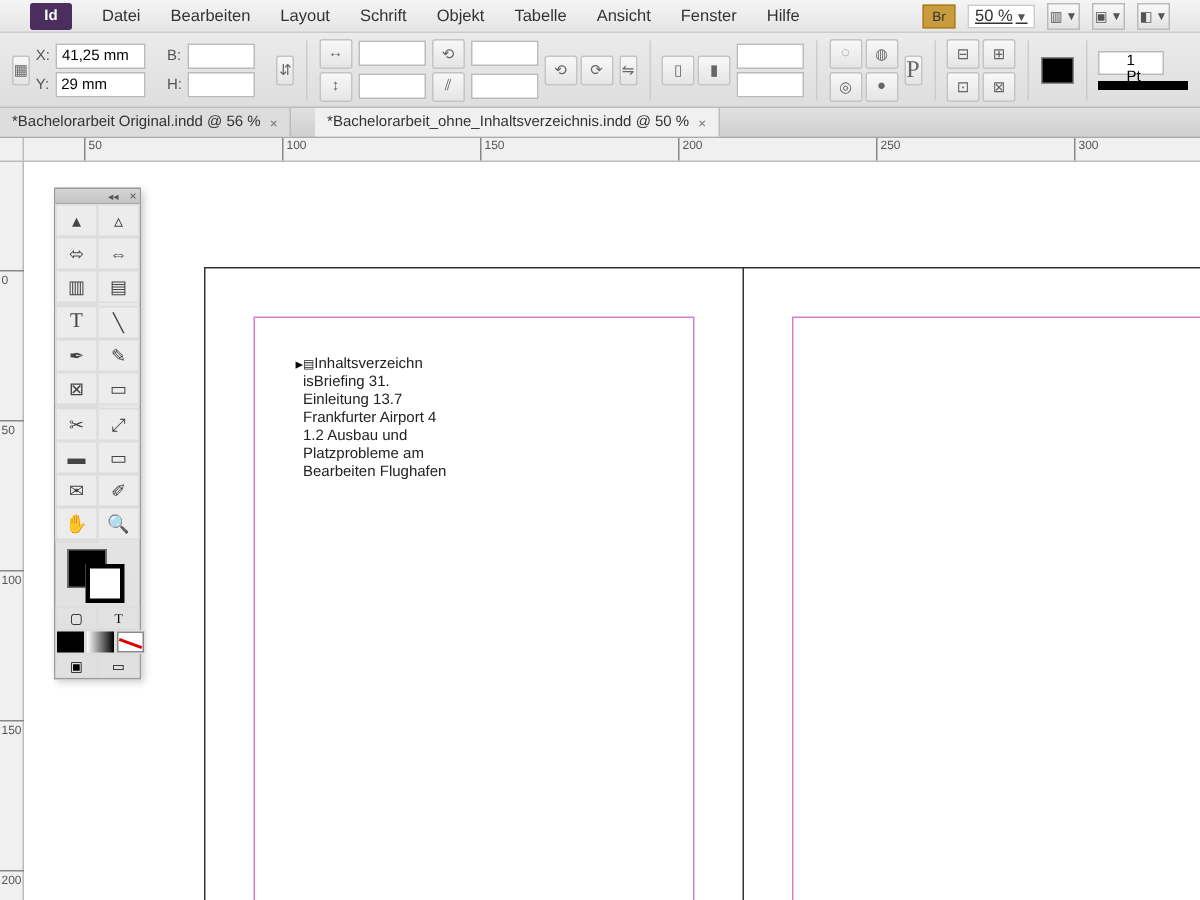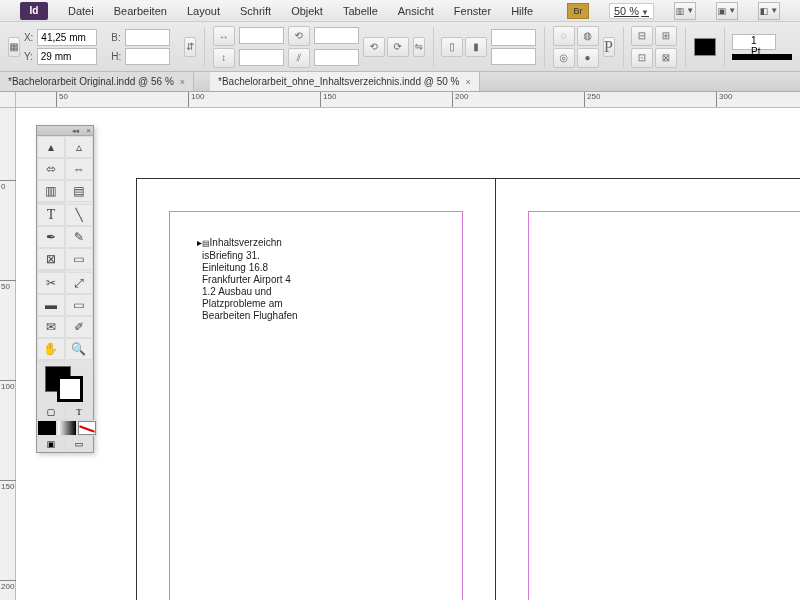--- a/index.html
+++ b/index.html
@@ -2,21 +2,21 @@
 <html><head>
 <meta charset="utf-8">
 <style>
 * { margin: 0; padding: 0; box-sizing: border-box; font-family: Tahoma, Arial, sans-serif; }
 body { background: #e8e8e8; width: 800px; height: 600px; overflow: hidden; position: relative; }
 
 
 .menubar { height: 22px; background: linear-gradient(#f5f5f5,#e5e5e5); display: flex; align-items: center; padding: 0 20px; border-bottom: 1px solid #ccc; justify-content: space-between; }
 .app-icon { width: 28px; height: 18px; background: #4b2d5e; color: #fff; font-size: 10px; font-weight: bold; display: flex; align-items: center; justify-content: center; margin-right: 10px; border-radius: 2px; }
 .menu-item { font-size: 11px; color: #333; padding: 2px 10px; cursor: default; }
-.menubar-right { margin-left: auto; display: flex; align-items: center; gap: 20px; }
+.menubar-right { margin-left: auto; display: flex; align-items: center; gap: 8px; }
 .br-badge { width: 22px; height: 16px; background: #c89b3c; border: 1px solid #aa8020; font-size: 9px; display: flex; align-items: center; justify-content: center; color: #333; }
 .zoom-box { font-size: 11px; color: #333; padding: 1px 4px; border: 1px solid #ccc; background: #fff; text-decoration: underline; }
 .dd-arrow { font-size: 8px; color: #555; margin-left: 2px; }
 .topright-icon { width: 22px; height: 18px; border: 1px solid #bbb; background: linear-gradient(#fafafa,#e2e2e2); display: flex; align-items: center; justify-content: center; font-size: 9px; color: #555; }
 
 
 .controlbar { height: 50px; background: linear-gradient(#ebebeb,#dedede); border-bottom: 1px solid #bbb; display: flex; align-items: center; padding: 0 8px; gap: 4px; }
 .ctrl-group { display: flex; flex-direction: column; gap: 2px; margin-right: 10px; }
 .ctrl-row { display: flex; align-items: center; gap: 4px; }
 .ctrl-label { font-size: 10px; color: #555; }
@@ -220,21 +220,21 @@
 </div>
 
 <div class="workspace">
   <div class="spread">
     <div class="page">
       <div class="margin-box"></div>
       <div class="text-cursor">▸</div>
       <div class="content-text">
         <span style="font-size:8px">▤</span><span>Inhaltsverzeichn</span><br>
         <span>isBriefing 31.</span><br>
-        <span>Einleitung 16.8</span><br>
+        <span>Einleitung 13.7</span><br>
         <span>Frankfurter Airport 4</span><br>
         <span>1.2 Ausbau und</span><br>
         <span>Platzprobleme am</span><br>
         <span>Bearbeiten Flughafen</span>
       </div>
     </div>
     <div class="page">
       <div class="margin-box"></div>
     </div>
   </div>

